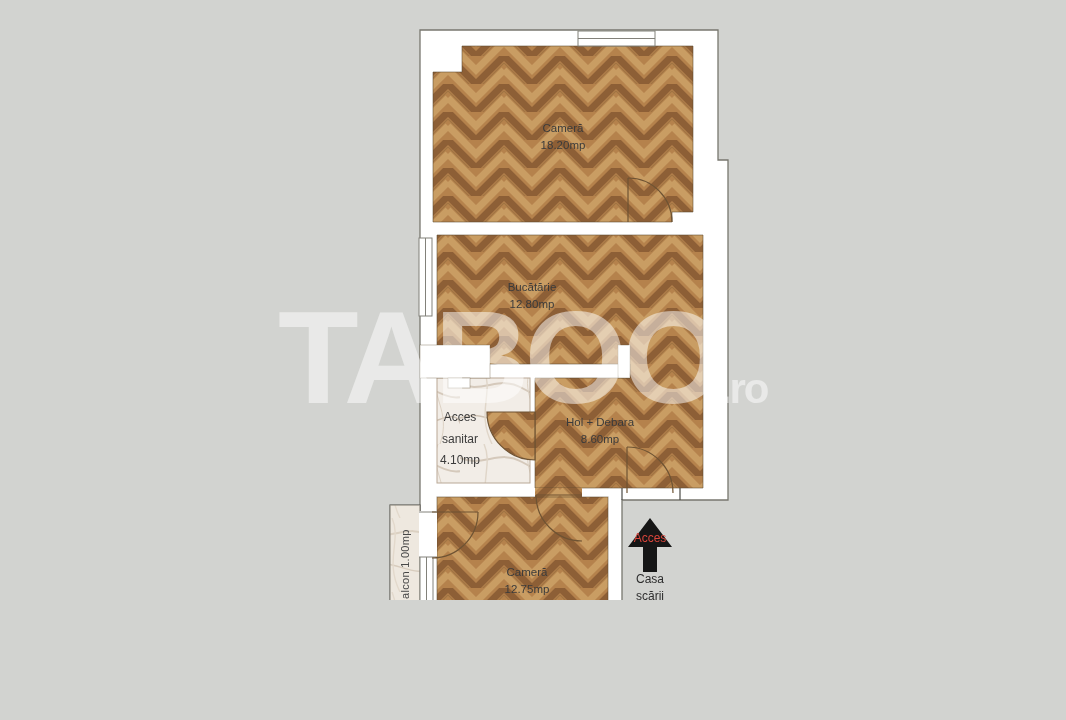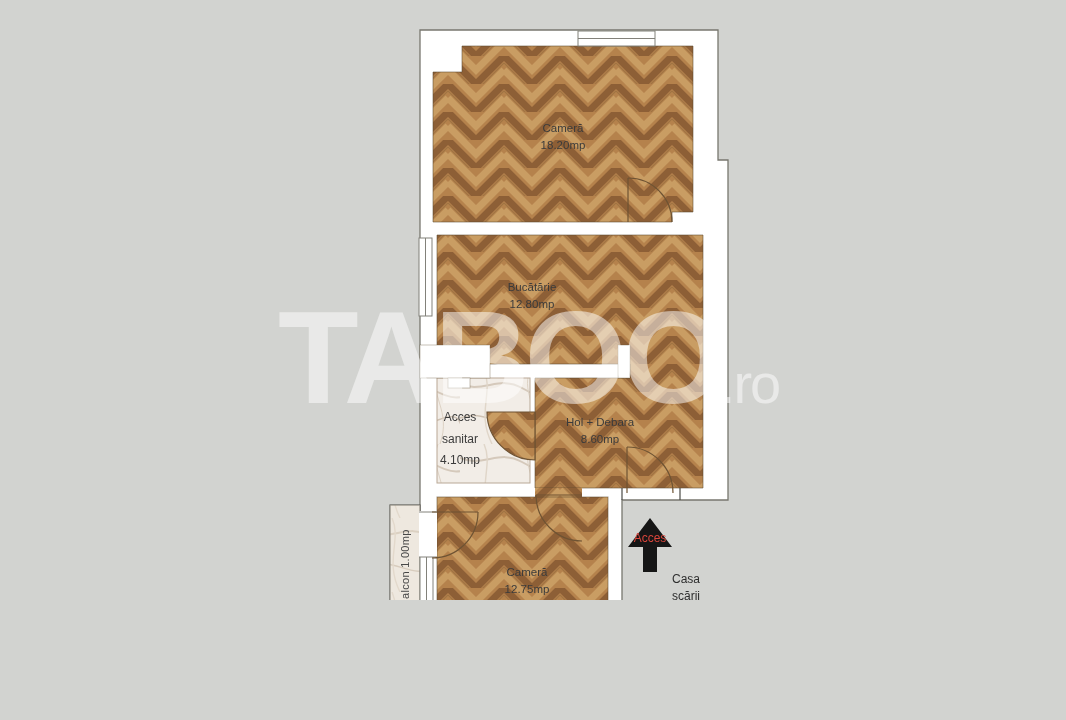--- a/index.html
+++ b/index.html
@@ -6,31 +6,31 @@
   .stage{
     position:relative;width:1066px;height:600px;overflow:hidden;
     background:#d2d3d0;font-family:"Liberation Sans",sans-serif;
   }
   svg.plan{position:absolute;left:0;top:0;}
   .label{
     position:absolute;transform:translate(-50%,0);text-align:center;
     font-size:11.5px;line-height:1.45;color:#3b3b3b;white-space:nowrap;
   }
   .label.acces{color:#d9453b;font-size:12px;}
-  .label.stair{font-size:12px;color:#2e2e2e;line-height:1.4;margin-left:36px;}
+  .label.stair{font-size:12px;color:#2e2e2e;line-height:1.4;}
   .label.balcon{
     transform:translate(-50%,-50%) rotate(-90deg);
     font-size:11px;color:#474747;letter-spacing:.3px;
   }
   .watermark{
     position:absolute;left:278px;top:292px;line-height:1;
     font-weight:800;font-size:132px;letter-spacing:-5px;
     color:rgba(255,255,255,0.5);pointer-events:none;user-select:none;
   }
-  .watermark .suffix{font-size:56px;font-weight:400;letter-spacing:-2px;}
+  .watermark .suffix{font-size:42px;font-weight:700;letter-spacing:-2px;}
 </style>
 </head>
 <body>
 
 <div class="stage">
 
   <svg class="plan" width="1066" height="720" viewBox="0 0 1066 720">
     <defs>
       <pattern id="wood" width="56" height="28" patternUnits="userSpaceOnUse">
         <rect width="56" height="28" fill="#b5824c"></rect>

